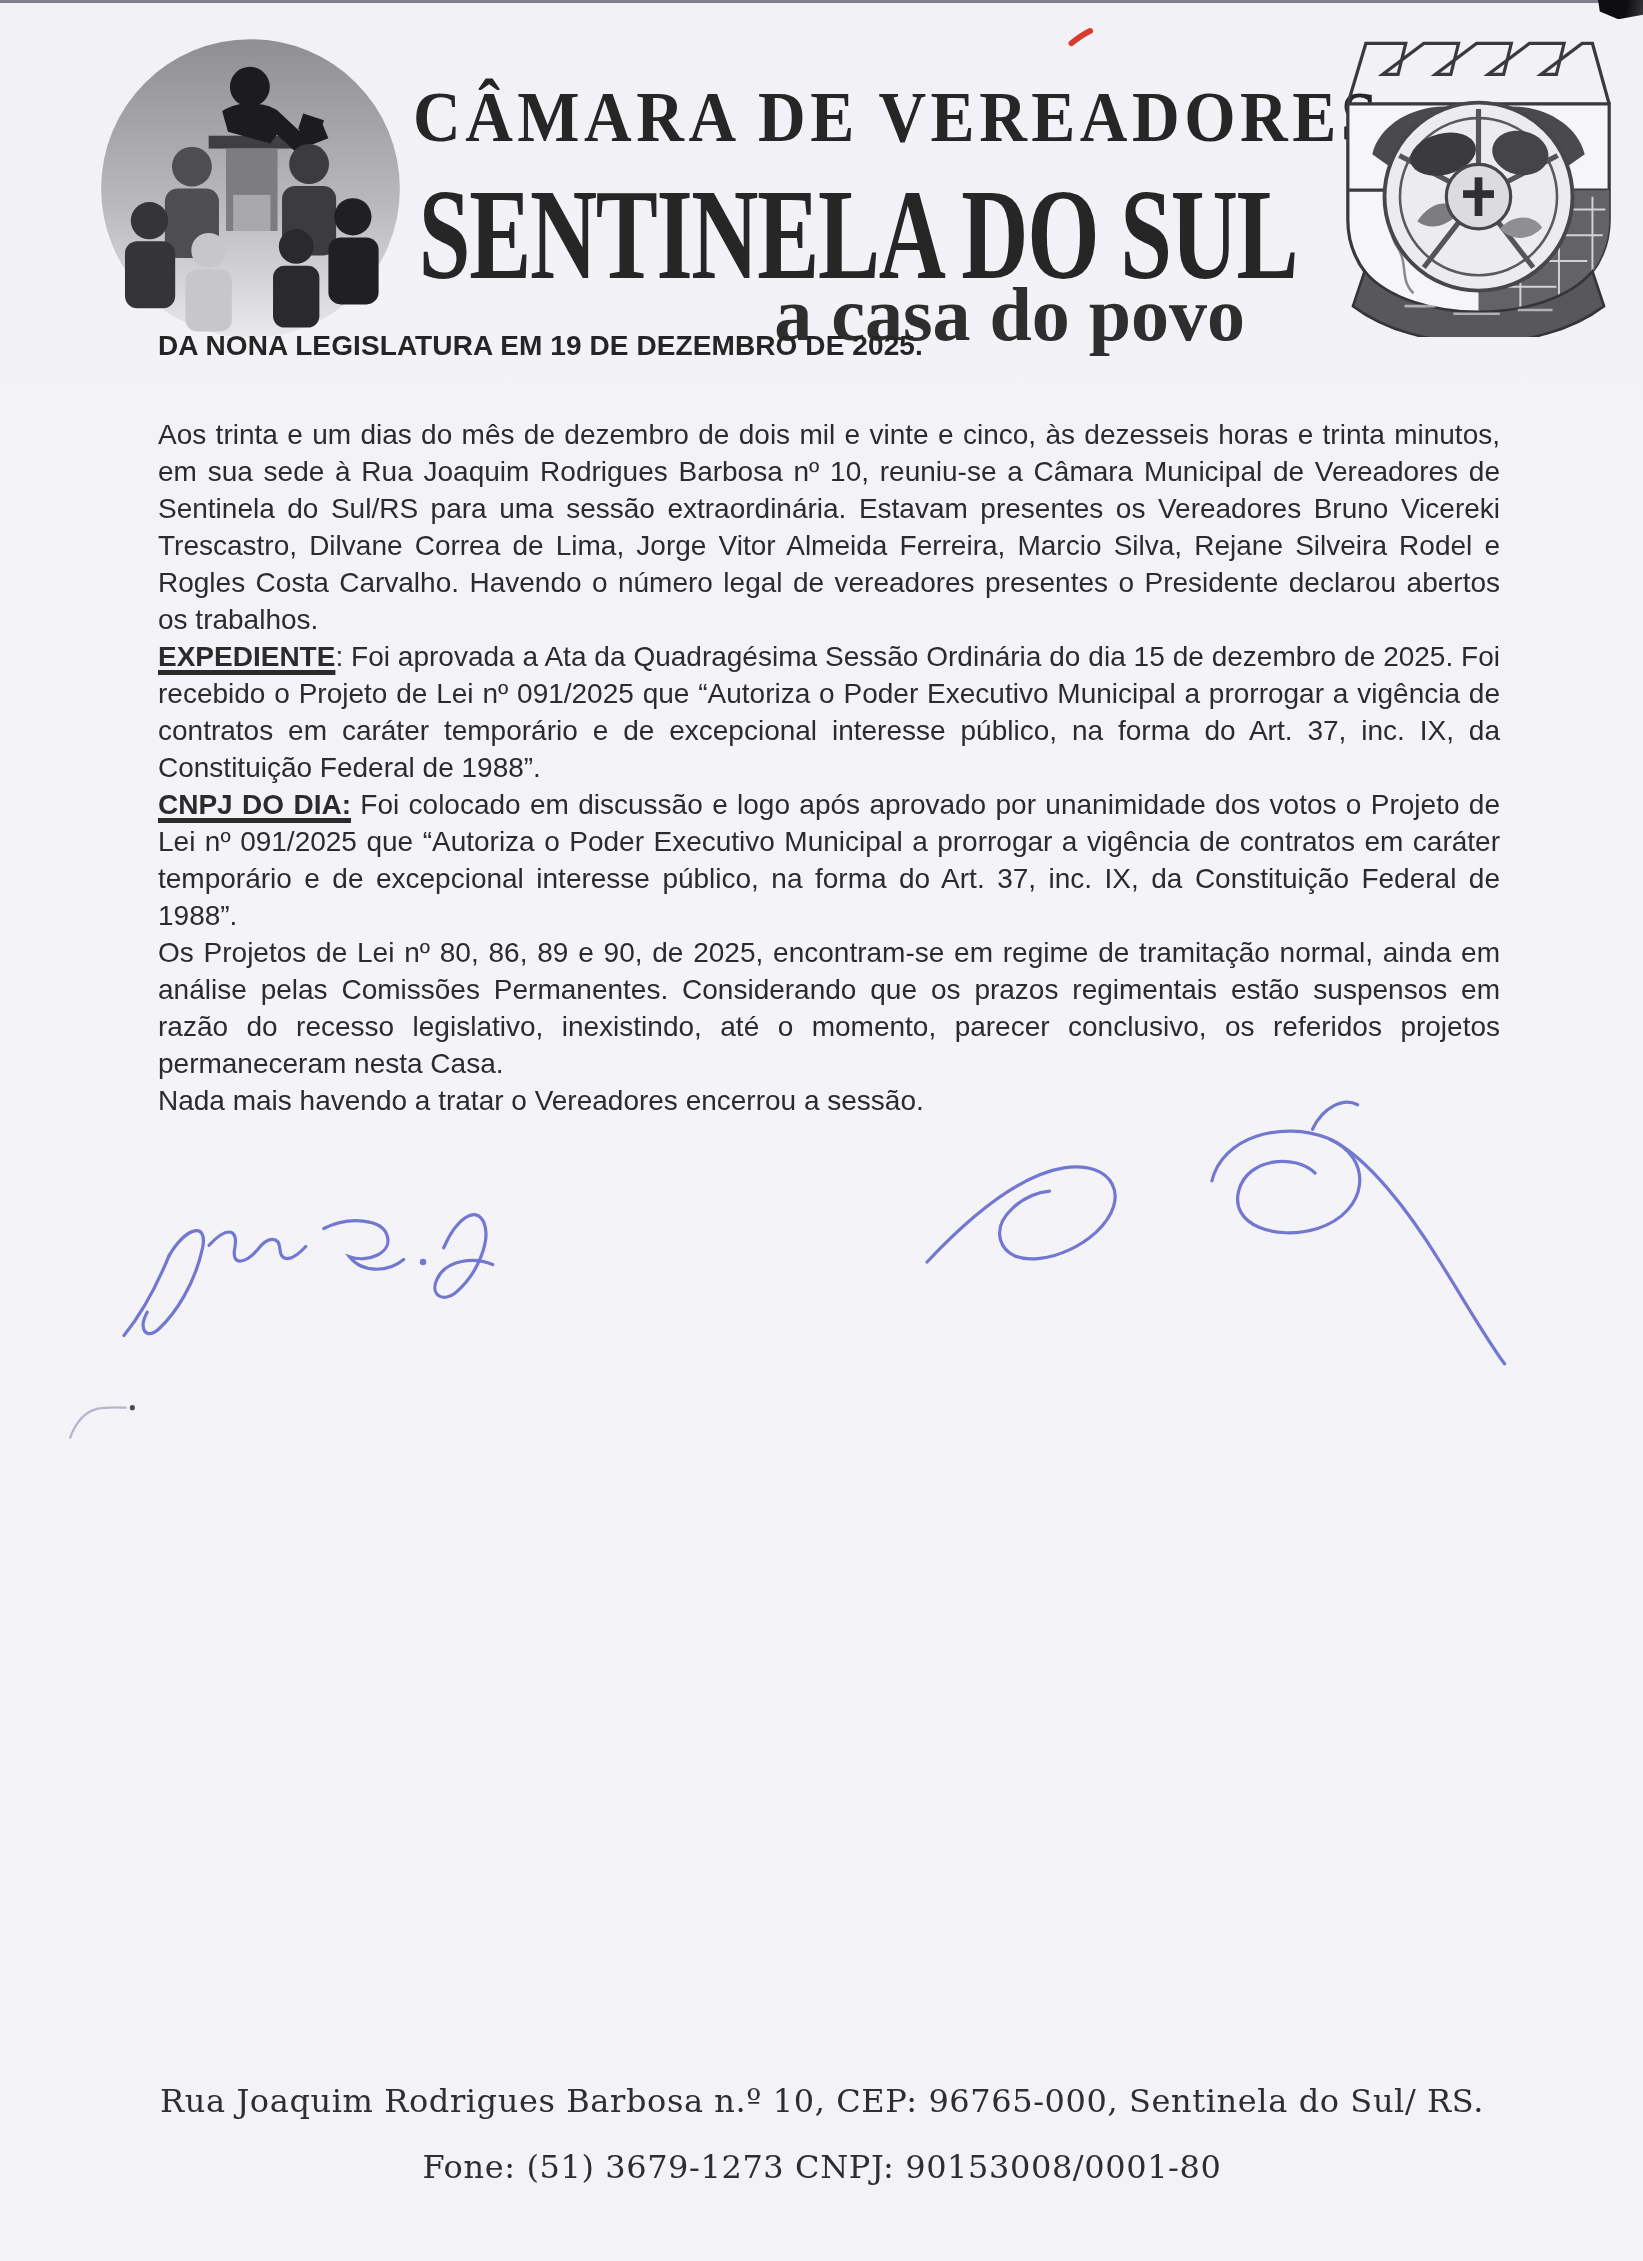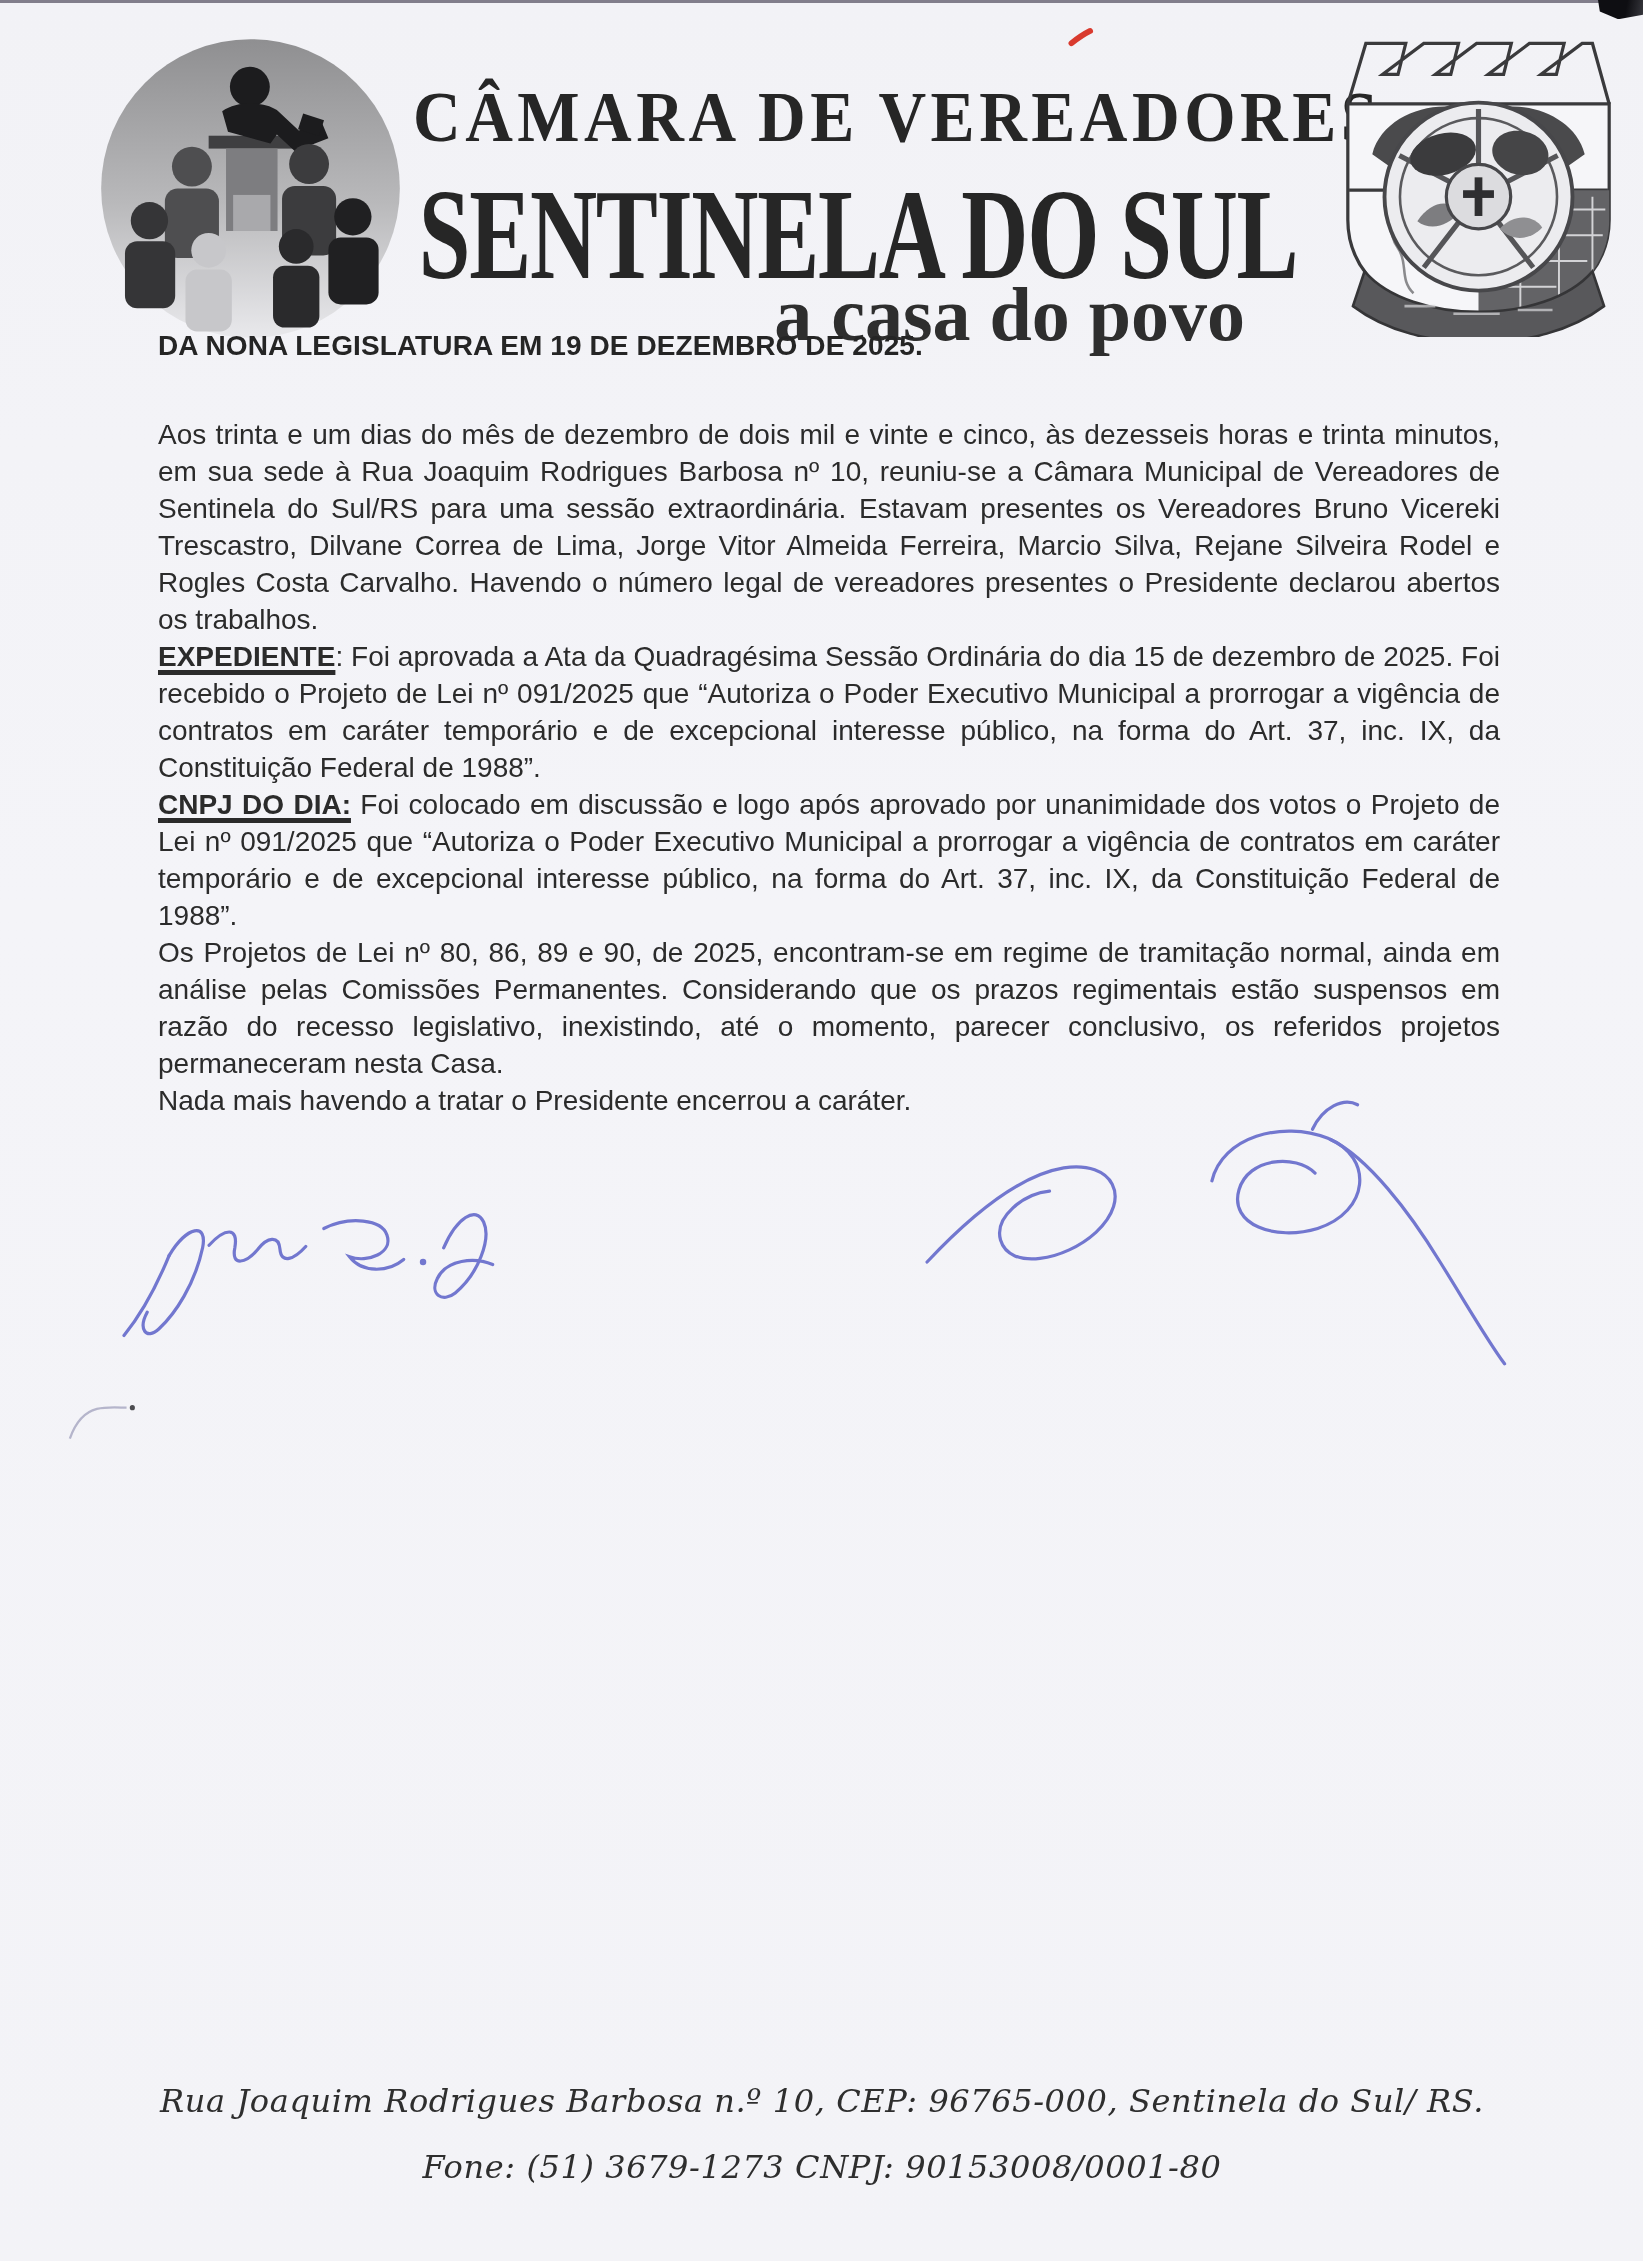--- a/index.html
+++ b/index.html
@@ -26,21 +26,21 @@
   .doc-title{position:absolute;left:158px;top:327px;width:1354px;
     font-weight:bold;font-size:28px;line-height:37px;letter-spacing:0.1px;color:#252525;}
   .doc-title div{white-space:nowrap;}
   .doc-body{position:absolute;left:158px;top:416px;width:1342px;
     font-size:28px;line-height:37px;color:#2b2b2b;}
   .doc-body p{margin:0;text-align:justify;text-align-last:left;}
   .lbl{font-weight:bold;text-decoration:underline;text-decoration-thickness:4.5px;text-underline-offset:3.9px;}
   .lbl:empty{display:none;}
   
   .footer{position:absolute;left:0;top:2082px;width:1644px;text-align:center;
-    font-family:"DejaVu Serif",serif;font-style:italic;color:#2e2e2e;}
+    font-family:"DejaVu Serif",serif;color:#2e2e2e;}
   .footer .f1{font-size:32px;letter-spacing:0.6px;}
   .footer .f2{font-size:32px;margin-top:28px;letter-spacing:0.6px;}
   .overlay{position:absolute;left:0;top:0;width:1644px;height:2261px;pointer-events:none;}
 </style>
 </head>
 <body>
 
 <div class="page">
 
   <div class="artifact scan-top-strip"></div>
@@ -140,21 +140,21 @@
 
   <div class="doc-title">
     <div>DA NONA LEGISLATURA EM  19 DE DEZEMBRO DE 2025.</div>
   </div>
 
   <div class="doc-body">
     <p><span>Aos trinta e um dias do mês de dezembro de dois mil e vinte e cinco, às dezesseis horas e trinta minutos, em sua sede à Rua Joaquim Rodrigues Barbosa nº 10, reuniu-se a Câmara Municipal de Vereadores de Sentinela do Sul/RS para uma sessão extraordinária. Estavam presentes os Vereadores Bruno Vicereki Trescastro, Dilvane Correa de Lima, Jorge Vitor Almeida Ferreira, Marcio Silva, Rejane Silveira Rodel e Rogles Costa Carvalho. Havendo o número legal de vereadores presentes o Presidente declarou abertos os trabalhos.</span></p>
     <p><span class="lbl">EXPEDIENTE</span><span>: Foi aprovada a Ata da Quadragésima Sessão Ordinária do dia 15 de dezembro de 2025. Foi recebido o Projeto de Lei nº 091/2025 que “Autoriza o Poder Executivo Municipal a prorrogar a vigência de contratos em caráter temporário e de excepcional interesse público, na forma do Art. 37, inc. IX, da Constituição Federal de 1988”.</span></p>
     <p><span class="lbl">CNPJ DO DIA:</span><span> Foi colocado em discussão e logo após aprovado por unanimidade dos votos o Projeto de Lei nº 091/2025 que “Autoriza o Poder Executivo Municipal a prorrogar a vigência de contratos em caráter temporário e de excepcional interesse público, na forma do Art. 37, inc. IX, da Constituição Federal de 1988”.</span></p>
     <p><span>Os Projetos de Lei nº 80, 86, 89 e 90, de 2025, encontram-se em regime de tramitação normal, ainda em análise pelas Comissões Permanentes. Considerando que os prazos regimentais estão suspensos em razão do recesso legislativo, inexistindo, até o momento, parecer conclusivo, os referidos projetos permaneceram nesta Casa.</span></p>
-    <p><span>Nada mais havendo a tratar o Presidente encerrou a caráter.</span></p>
+    <p><span>Nada mais havendo a tratar o Vereadores encerrou a sessão.</span></p>
   </div>
 
   <svg class="overlay" viewBox="0 0 2550 3508">
 
     <path d="M1662,67 C1671,60 1683,52 1691,48" stroke="#d93a2e" stroke-width="9" stroke-linecap="round" fill="none"></path>
 
     <g stroke="#7277cf" stroke-width="5" fill="none" stroke-linecap="round">
       <path d="M1438,1958 C1500,1892 1578,1824 1650,1812 C1726,1800 1758,1858 1700,1912 C1652,1956 1566,1972 1552,1924 C1542,1888 1588,1852 1628,1848"></path>
       <path d="M1880,1832 C1896,1764 1988,1738 2060,1766 C2132,1796 2124,1880 2044,1906 C1978,1926 1906,1900 1922,1846 C1936,1796 2010,1790 2040,1820"></path>
       <path d="M2036,1752 C2052,1718 2084,1702 2106,1714"></path>

